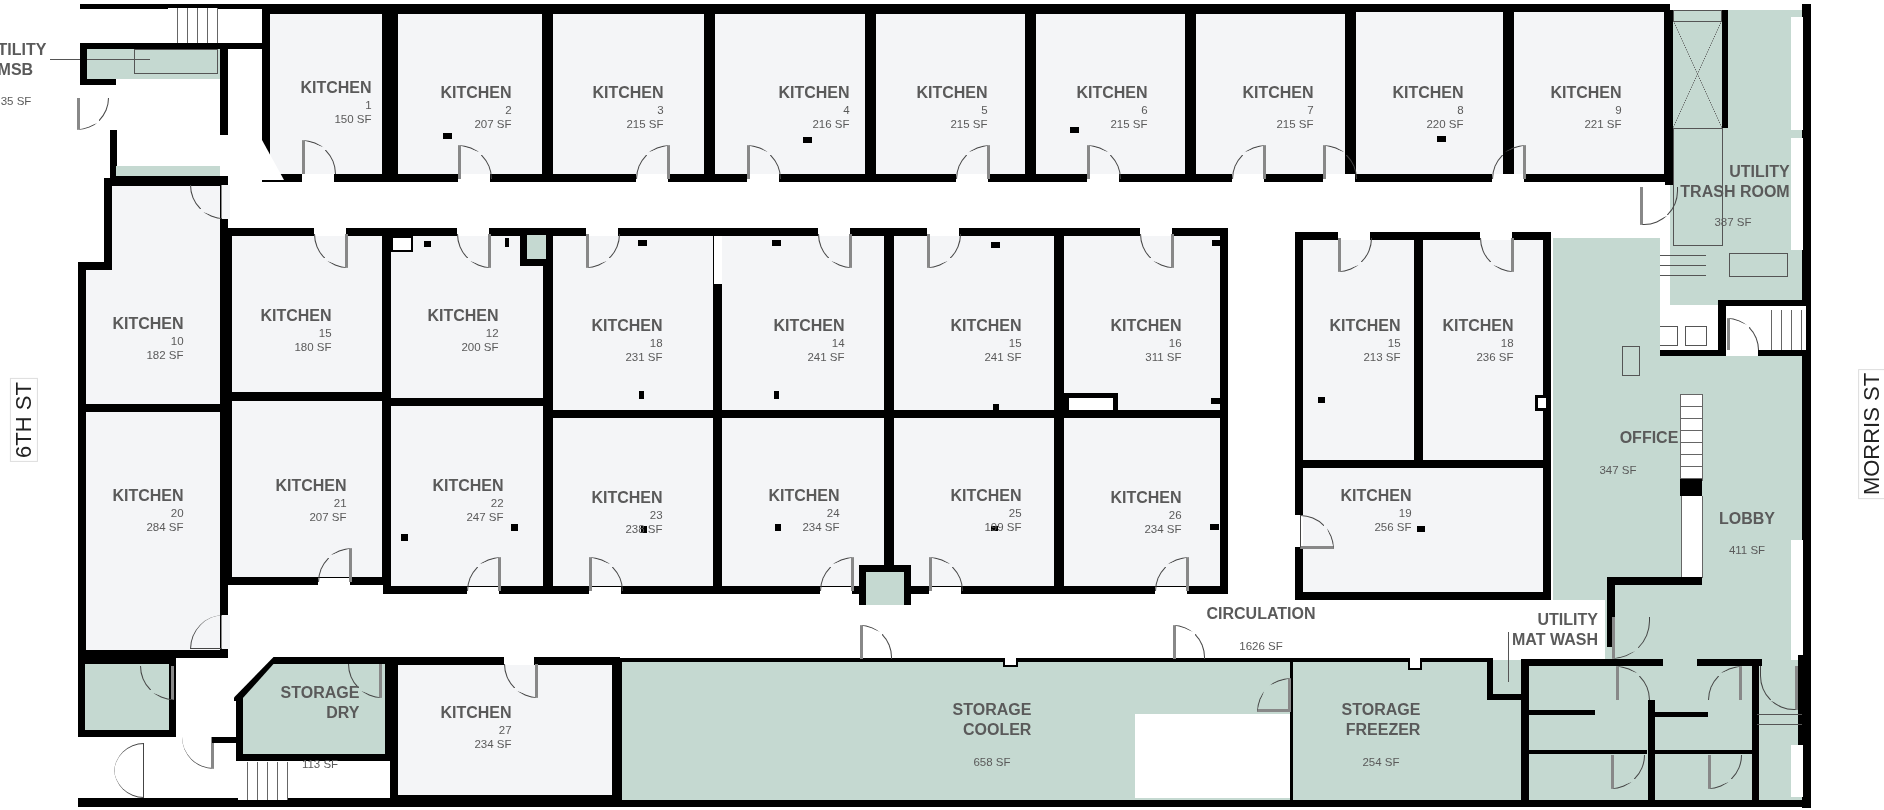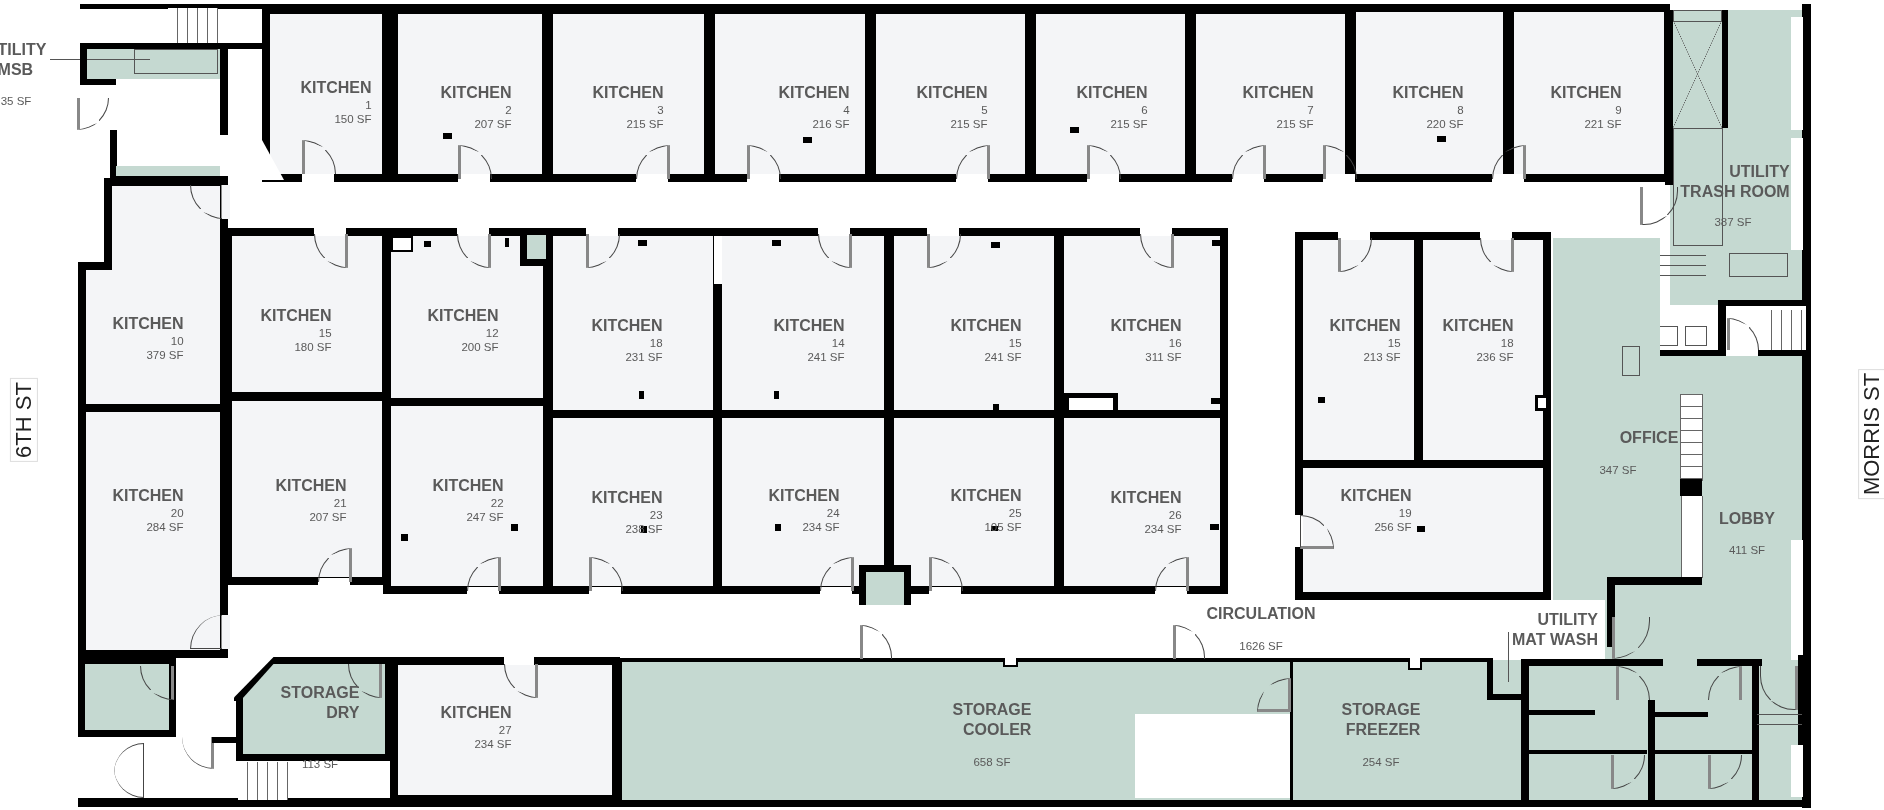--- a/index.html
+++ b/index.html
@@ -179,21 +179,21 @@
   <div class="fill k" style="left:78px;top:262px;width:34px;height:8px;"></div>
   <div class="room" style="left:78px;top:404px;width:150px;height:254px;"></div>
   <div class="door tr" style="left:190px;top:185px;border-radius:0 0 0 34px;border-top:none;border-bottom:1px solid #444;"></div>
   <div class="gap" style="left:222px;top:185px;width:8px;height:34px;"></div>
   <div class="door br" style="left:190px;top:615px;border-radius:34px 0 0 0;border-bottom:1px solid #444;border-top:none;"></div>
   <div class="gap" style="left:222px;top:615px;width:8px;height:34px;"></div>
 
   <div class="lbl" style="left:148px;top:338px;">
       <span class="t">KITCHEN</span>
       <span class="n">10</span>
-      <span class="a">379 SF</span>
+      <span class="a">182 SF</span>
     </div>
   <div class="lbl" style="left:148px;top:510px;">
       <span class="t">KITCHEN</span>
       <span class="n">20</span>
       <span class="a">284 SF</span>
     </div>
 
   <div class="room" style="left:224px;top:228px;width:166px;height:172px;"></div>
   <div class="room" style="left:383px;top:228px;width:168px;height:178px;"></div>
   <div class="room" style="left:545px;top:228px;width:176px;height:190px;"></div>
@@ -304,21 +304,21 @@
       <span class="a">238 SF</span>
     </div>
   <div class="lbl" style="left:804px;top:510px;">
       <span class="t">KITCHEN</span>
       <span class="n">24</span>
       <span class="a">234 SF</span>
     </div>
   <div class="lbl" style="left:986px;top:510px;">
       <span class="t">KITCHEN</span>
       <span class="n">25</span>
-      <span class="a">105 SF</span>
+      <span class="a">199 SF</span>
     </div>
   <div class="lbl" style="left:1146px;top:512px;">
       <span class="t">KITCHEN</span>
       <span class="n">26</span>
       <span class="a">234 SF</span>
     </div>
 
   <div class="room" style="left:1295px;top:232px;width:127px;height:236px;"></div>
   <div class="room" style="left:1415px;top:232px;width:136px;height:236px;"></div>
   <div class="room" style="left:1295px;top:460px;width:256px;height:140px;"></div>

